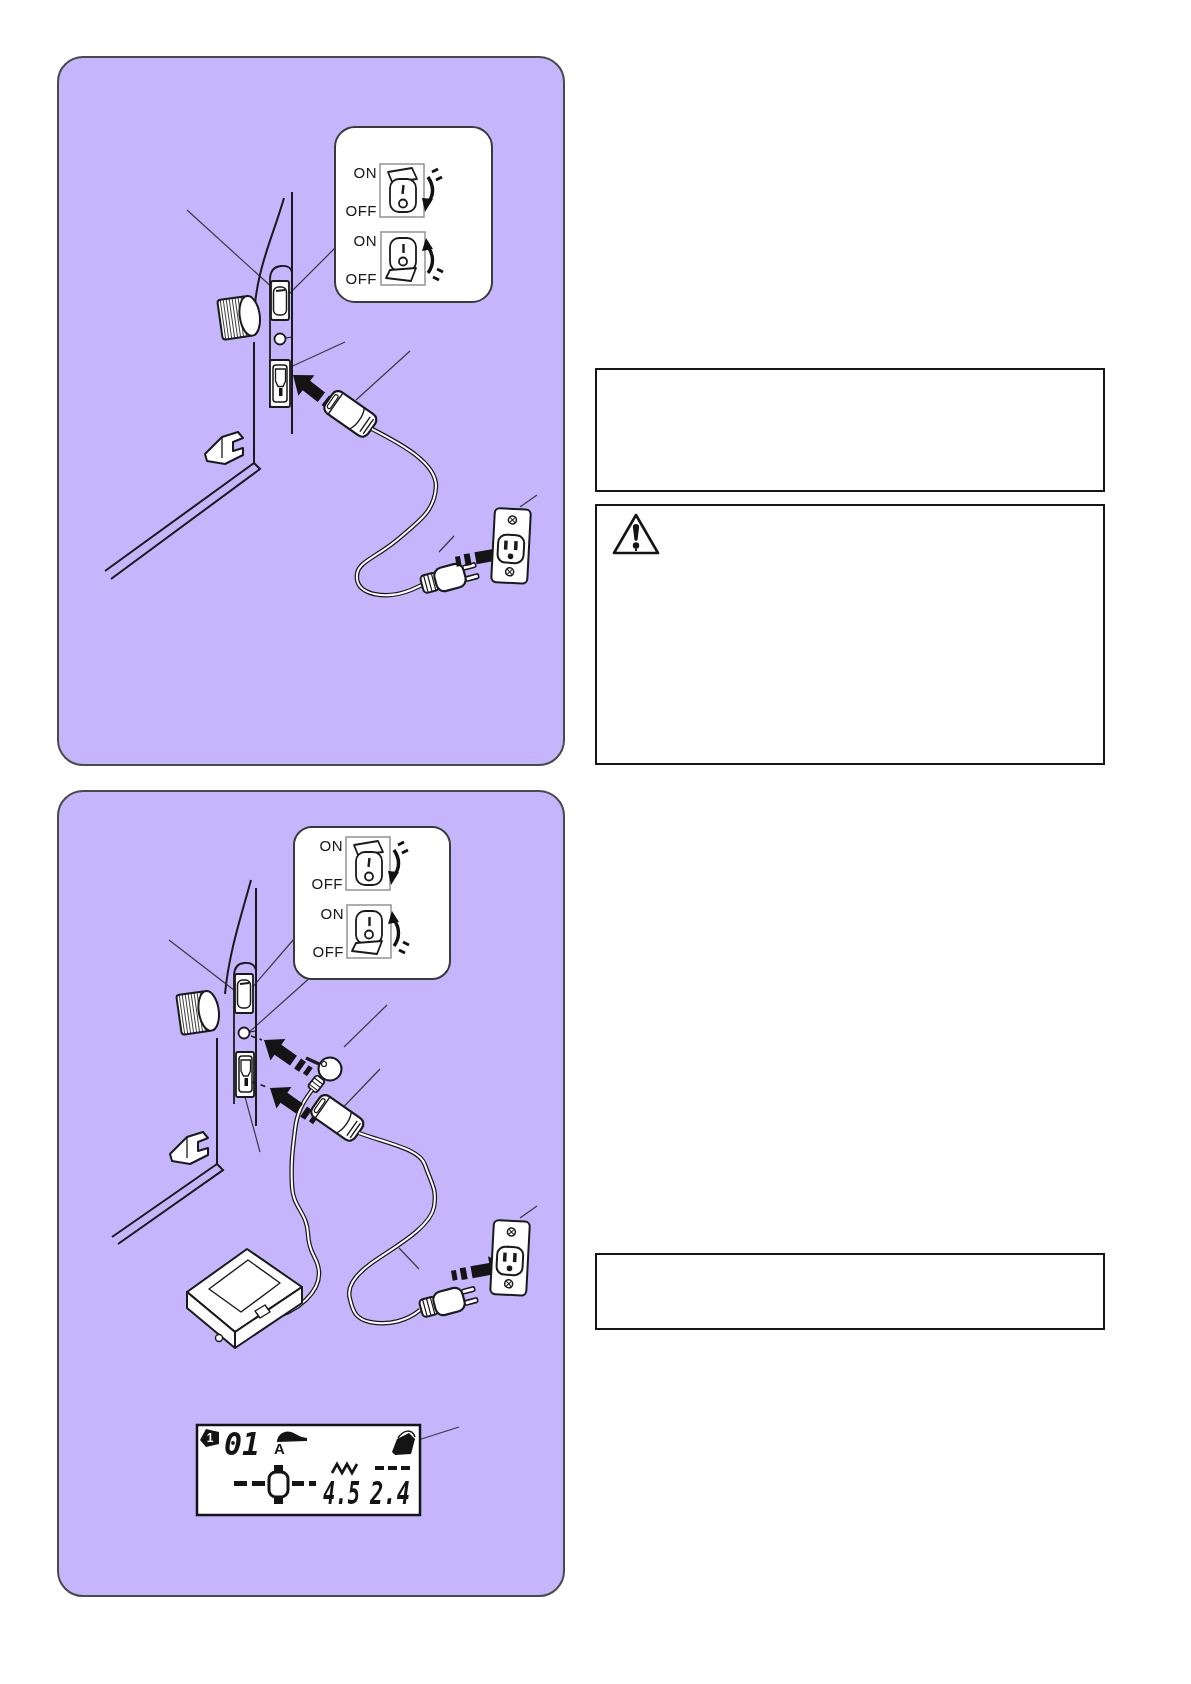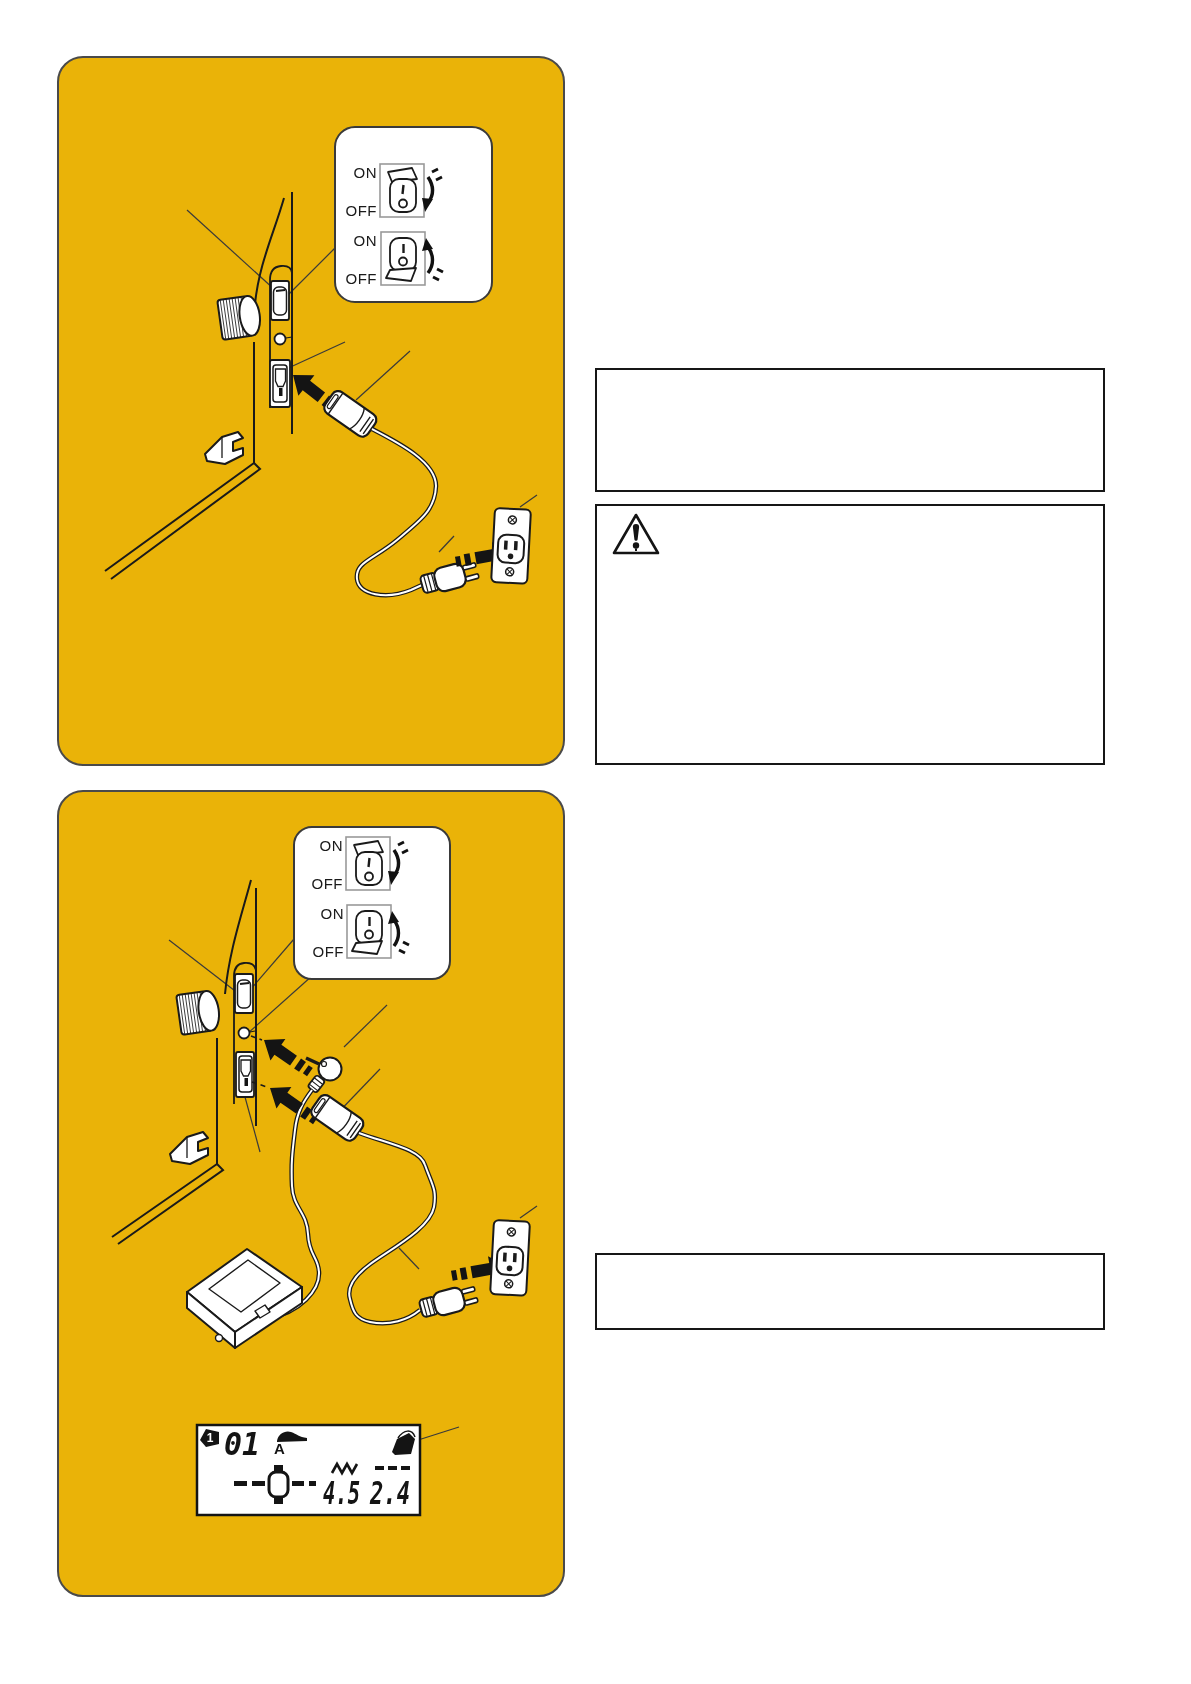--- a/index.html
+++ b/index.html
@@ -1,18 +1,18 @@
 <!DOCTYPE html>
 <html><head>
 <meta charset="utf-8">
 <style>
   html,body{margin:0;padding:0;background:#fff;}
   .page{position:relative;width:1191px;height:1684px;background:#ffffff;
         font-family:"Liberation Sans",sans-serif;overflow:hidden;}
-  .panel{position:absolute;box-sizing:border-box;border:2px solid #4a4a4a;border-radius:26px;background:#eab308;}
+  .panel{position:absolute;box-sizing:border-box;border:2px solid #4a4a4a;border-radius:26px;background:#c4b5fd;}
   .panel-top{left:57px;top:56px;width:508px;height:710px;}
   .panel-bottom{left:57px;top:790px;width:508px;height:807px;}
   .panel svg{position:absolute;left:0;top:0;}
   .note-box{position:absolute;box-sizing:border-box;border:2px solid #161616;background:#fff;}
   .box1{left:595px;top:368px;width:510px;height:124px;}
   .box2{left:595px;top:504px;width:510px;height:261px;}
   .box3{left:595px;top:1253px;width:510px;height:77px;}
   .warn-icon{position:absolute;left:14px;top:6px;}
   .lineart{stroke:#1a1a1a;fill:none;}
   text.swlabel{font-family:"Liberation Sans",sans-serif;font-size:15px;fill:#1a1a1a;letter-spacing:.5px;}

